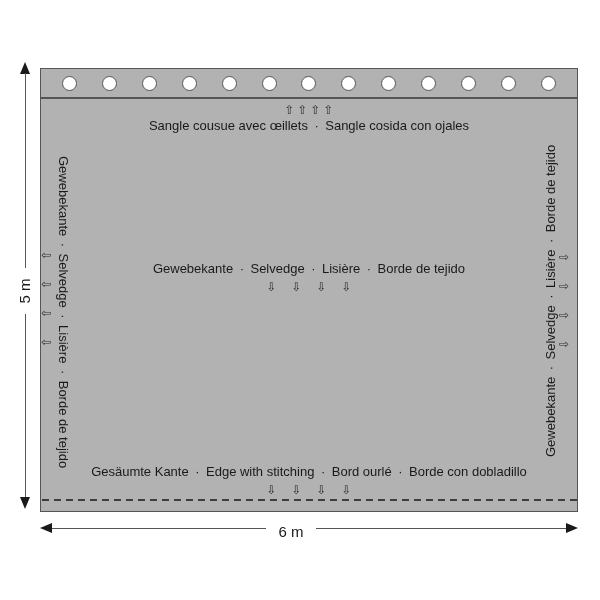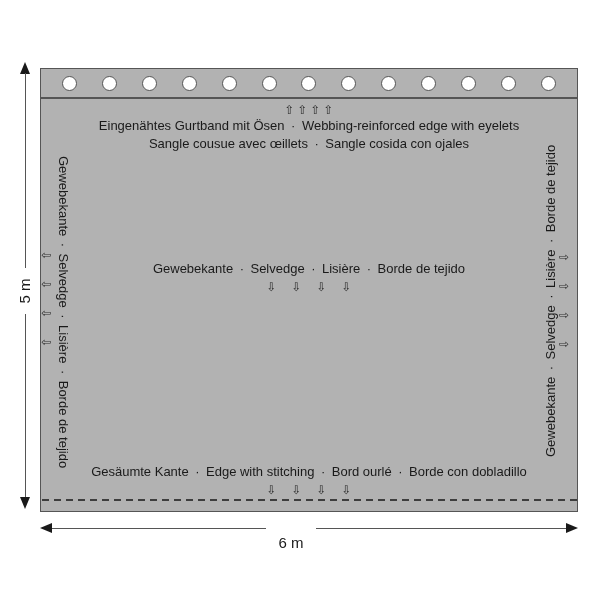--- a/index.html
+++ b/index.html
@@ -89,21 +89,20 @@
       </div>
   </div>
 
   <div class="hblock" style="top:104px;">
     <div class="arrow-row tight">
         <span>⇧</span>
         <span>⇧</span>
         <span>⇧</span>
         <span>⇧</span>
       </div>
-    <div>Eingenähtes Gurtband mit Ösen · Webbing-reinforced edge with eyelets</div>
     <div>Sangle cousue avec œillets · Sangle cosida con ojales</div>
   </div>
 
   <div class="hblock" style="top:260px;">
     <div>Gewebekante · Selvedge · Lisière · Borde de tejido</div>
     <div class="arrow-row wide">
         <span>⇩</span>
         <span>⇩</span>
         <span>⇩</span>
         <span>⇩</span>
@@ -142,18 +141,18 @@
     <div class="tri tri-up" style="left:20px;top:62px;"></div>
     <div class="dim-line" style="left:24.5px;top:73px;width:1.2px;height:195px;"></div>
     <div class="dim-label ccw" style="left:5px;top:283px;width:40px;transform:rotate(-90deg);">5 m</div>
     <div class="dim-line" style="left:24.5px;top:314px;width:1.2px;height:184px;"></div>
     <div class="tri tri-down" style="left:20px;top:497px;"></div>
   </div>
 
   <div>
     <div class="tri tri-left" style="left:40px;top:523px;"></div>
     <div class="dim-line" style="left:52px;top:527.5px;width:214px;height:1.2px;"></div>
-    <div class="dim-label" style="left:263px;top:535px;width:56px;">6 m</div>
+    <div class="dim-label" style="left:263px;top:524px;width:56px;">6 m</div>
     <div class="dim-line" style="left:316px;top:527.5px;width:250px;height:1.2px;"></div>
     <div class="tri tri-right" style="left:566px;top:523px;"></div>
   </div>
 
 </div>
 
 </body></html>

